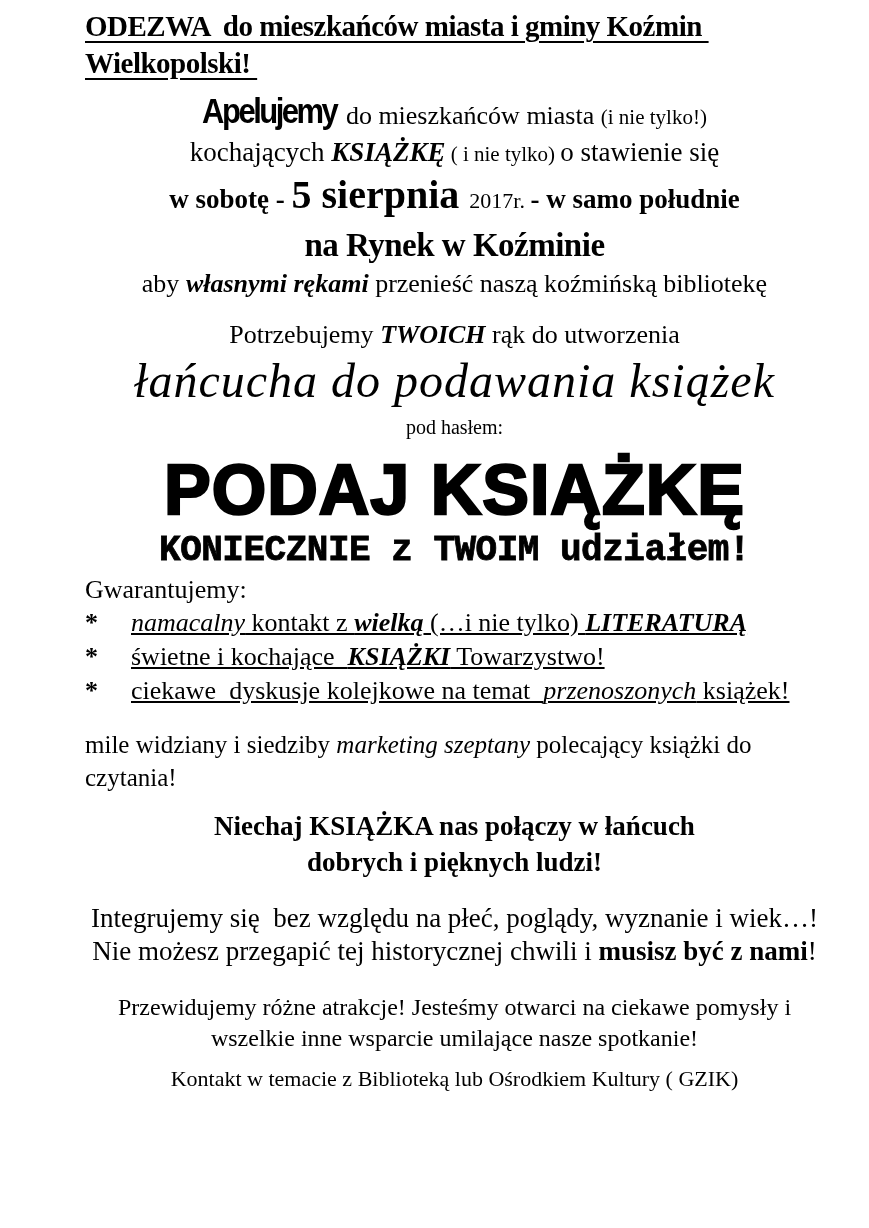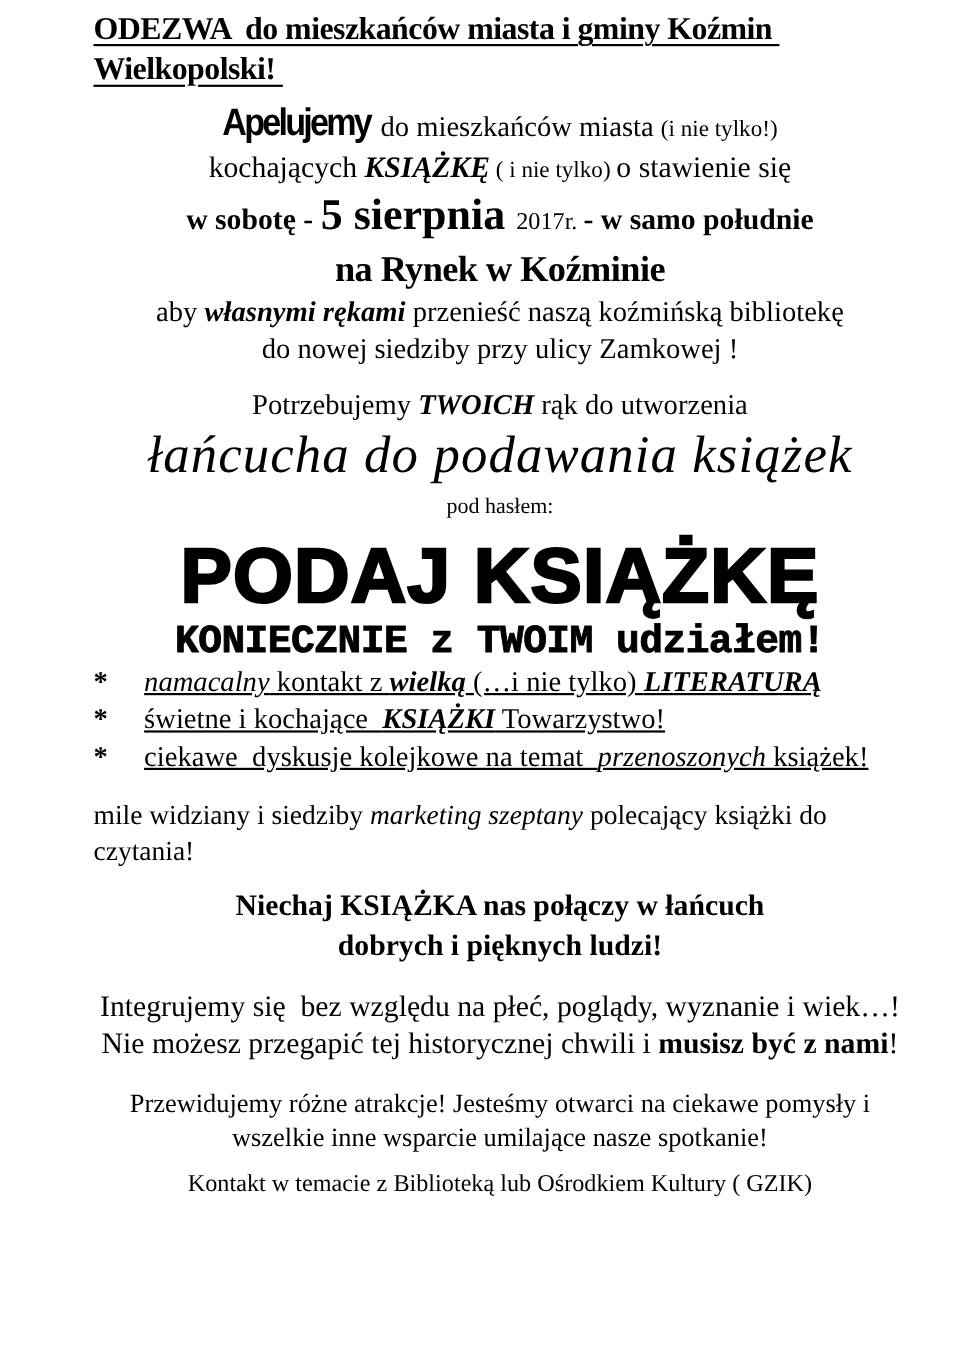--- a/index.html
+++ b/index.html
@@ -68,32 +68,33 @@
   <p class="h1"><span class="u">ODEZWA  do mieszkańców miasta i gminy Koźmin </span><br><span class="u">Wielkopolski! </span></p>
 
   <p class="c apel"><span class="condensed">Apelujemy</span><span> do mieszkańców miasta </span><span class="small">(i nie tylko!)</span></p>
 
   <p class="c koch"><span>kochających </span><span class="bi">KSIĄŻKĘ</span><span class="small"> ( i nie tylko) </span><span>o stawienie się</span></p>
 
   <p class="c date"><span>w sobotę - </span><span class="day">5 sierpnia </span><span class="year">2017r. </span><span>- w samo południe</span></p>
 
   <p class="c place">na Rynek w Koźminie</p>
 
-  <p class="c carry"><span>aby </span><span class="bi">własnymi rękami</span><span> przenieść naszą koźmińską bibliotekę</span><br><span>do nowej siedziby przy ulicy Zamkowej !</span></p>
+  <p class="c carry"><span>aby </span><span class="bi">własnymi rękami</span><span> przenieść naszą koźmińską bibliotekę</span><br></p>
 
   <p class="c need"><span>Potrzebujemy </span><span class="bi">TWOICH</span><span> rąk do utworzenia</span></p>
 
   <p class="c chain">łańcucha do podawania książek</p>
 
   <p class="c hasl">pod hasłem:</p>
 
   <p class="c slogan">PODAJ KSIĄŻKĘ</p>
 
   <p class="c slogan-sub">KONIECZNIE z TWOIM udziałem!</p>
 
+  <p class="gwar">Gwarantujemy:</p>
 
   <div class="bullet">
       <span class="mark">*</span>
       <span class="txt"><span class="i">namacalny</span><span> kontakt z </span><span class="bi">wielką</span><span> (…i nie tylko) </span><span class="bi">LITERATURĄ</span></span>
     </div>
 
   <div class="bullet">
       <span class="mark">*</span>
       <span class="txt"><span>świetne i kochające  </span><span class="bi">KSIĄŻKI</span><span> Towarzystwo!</span></span>
     </div>

